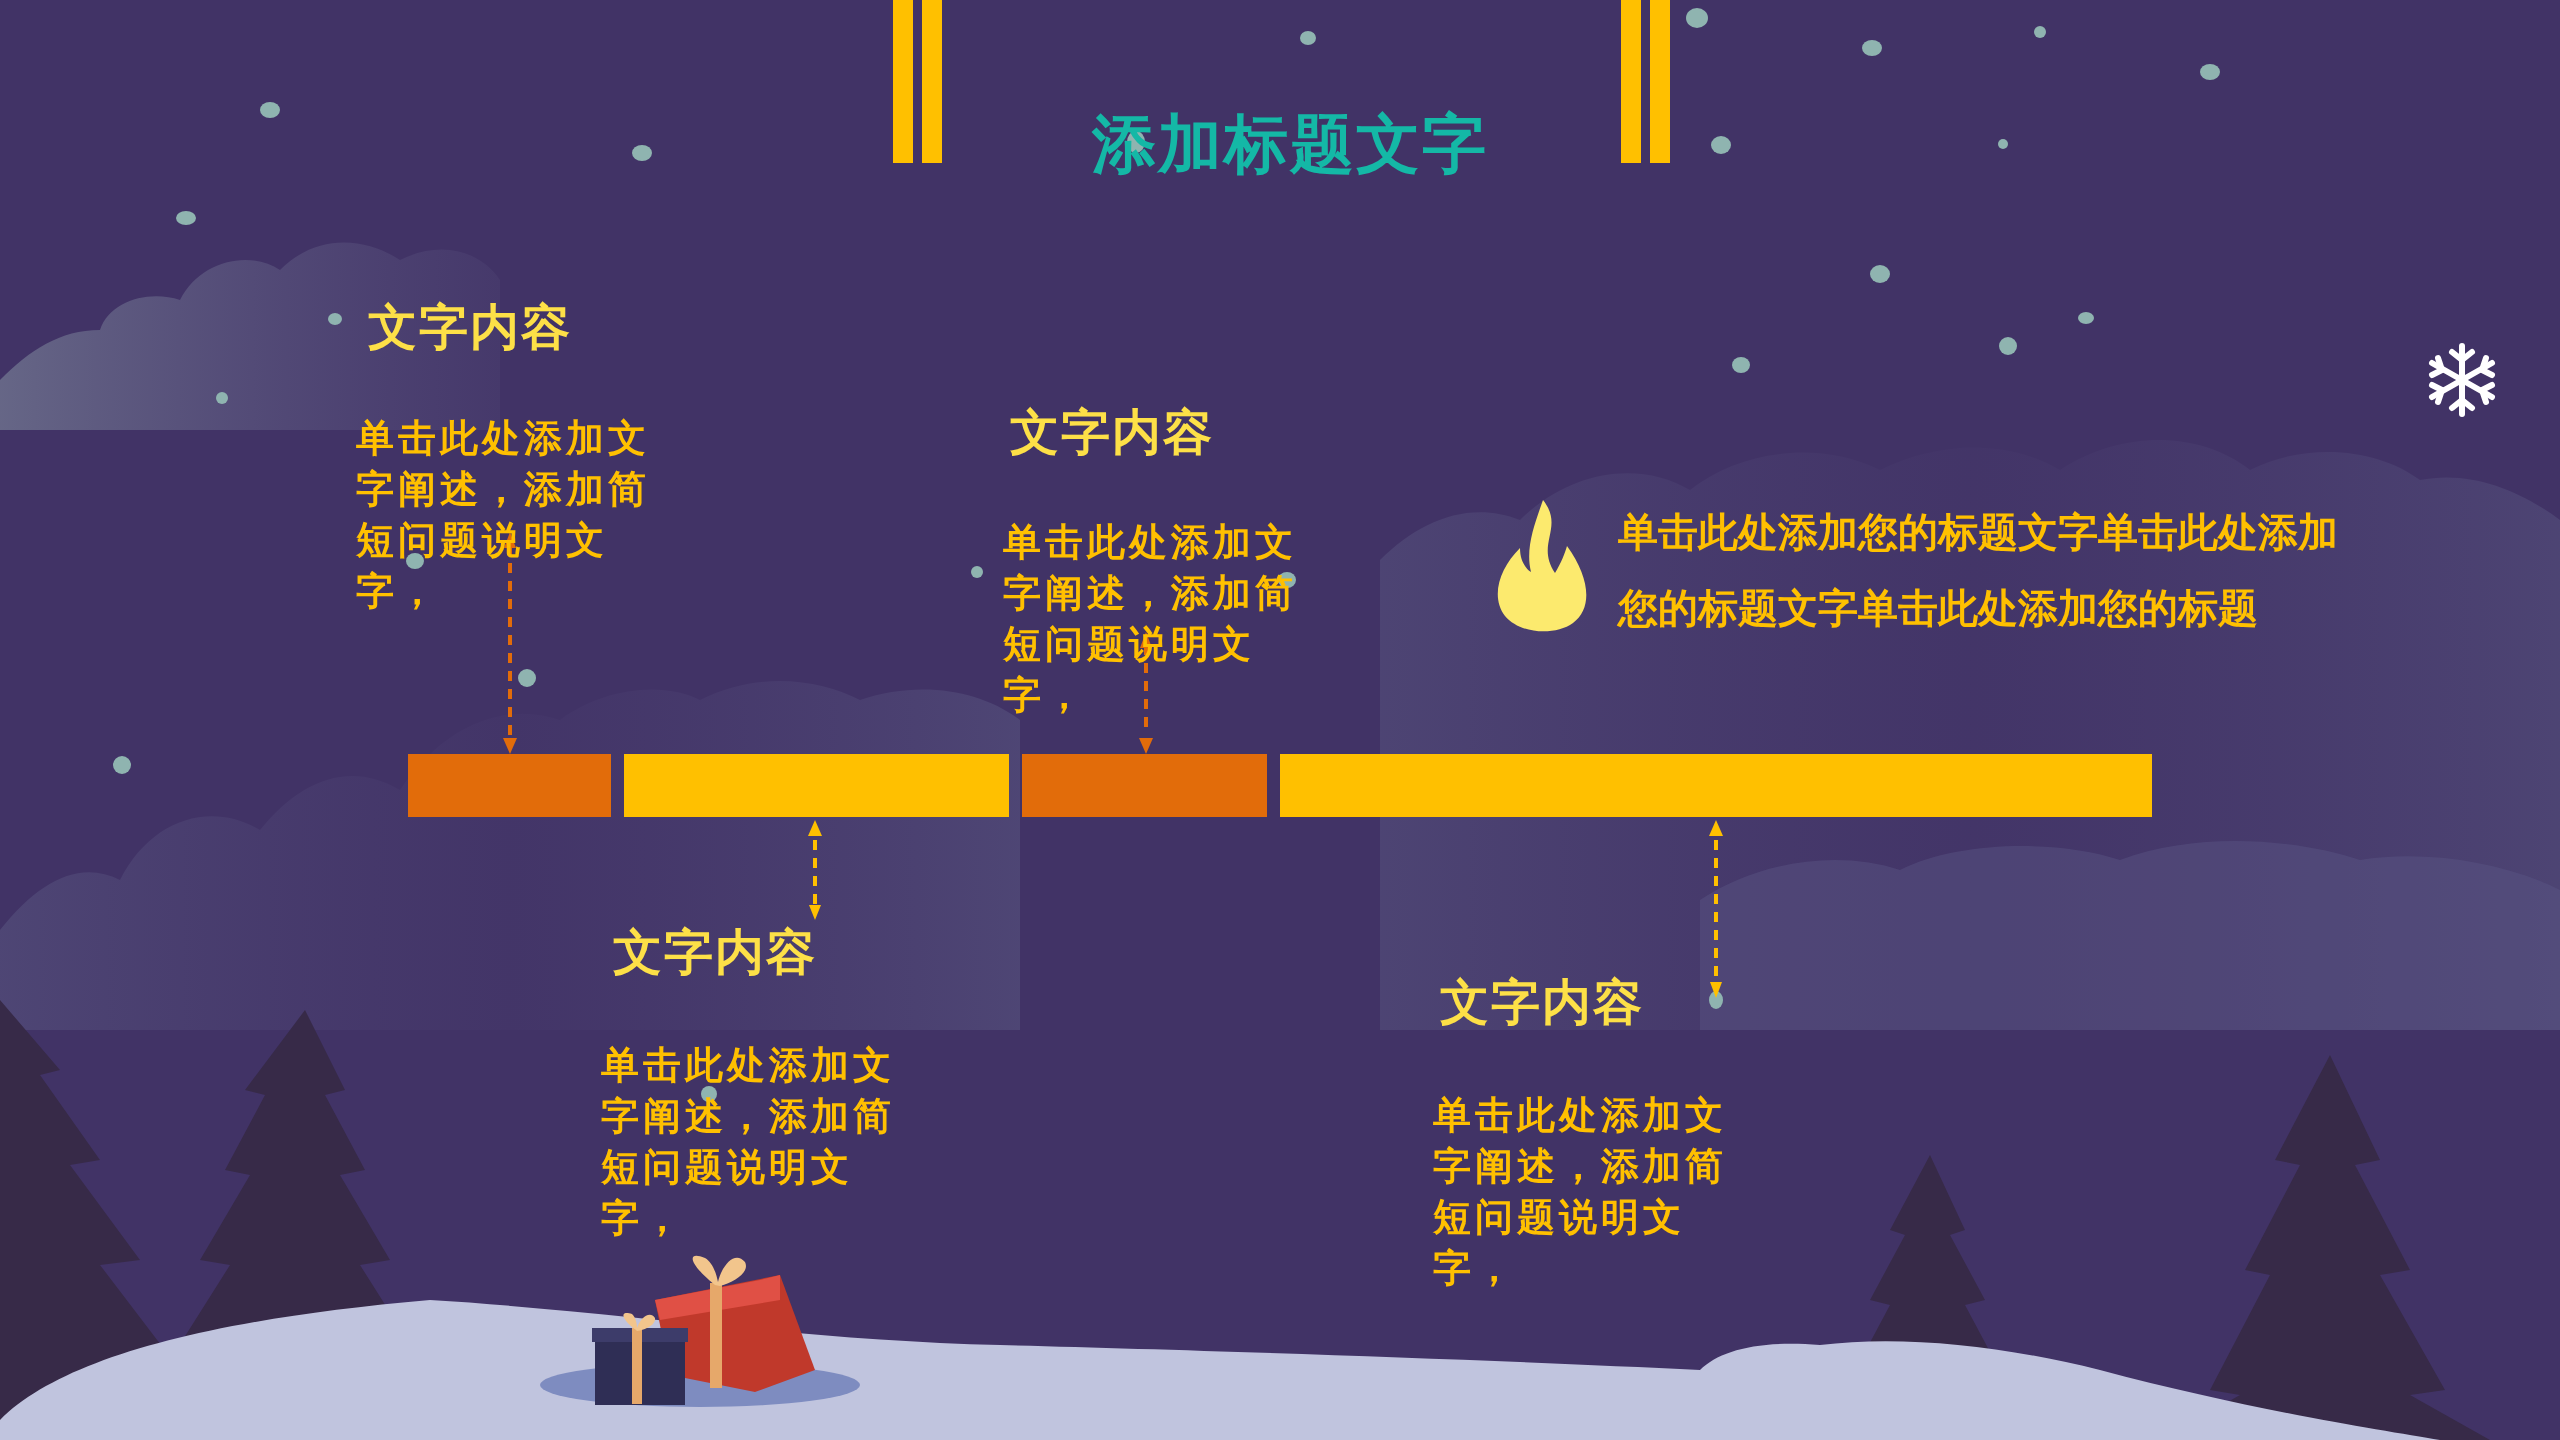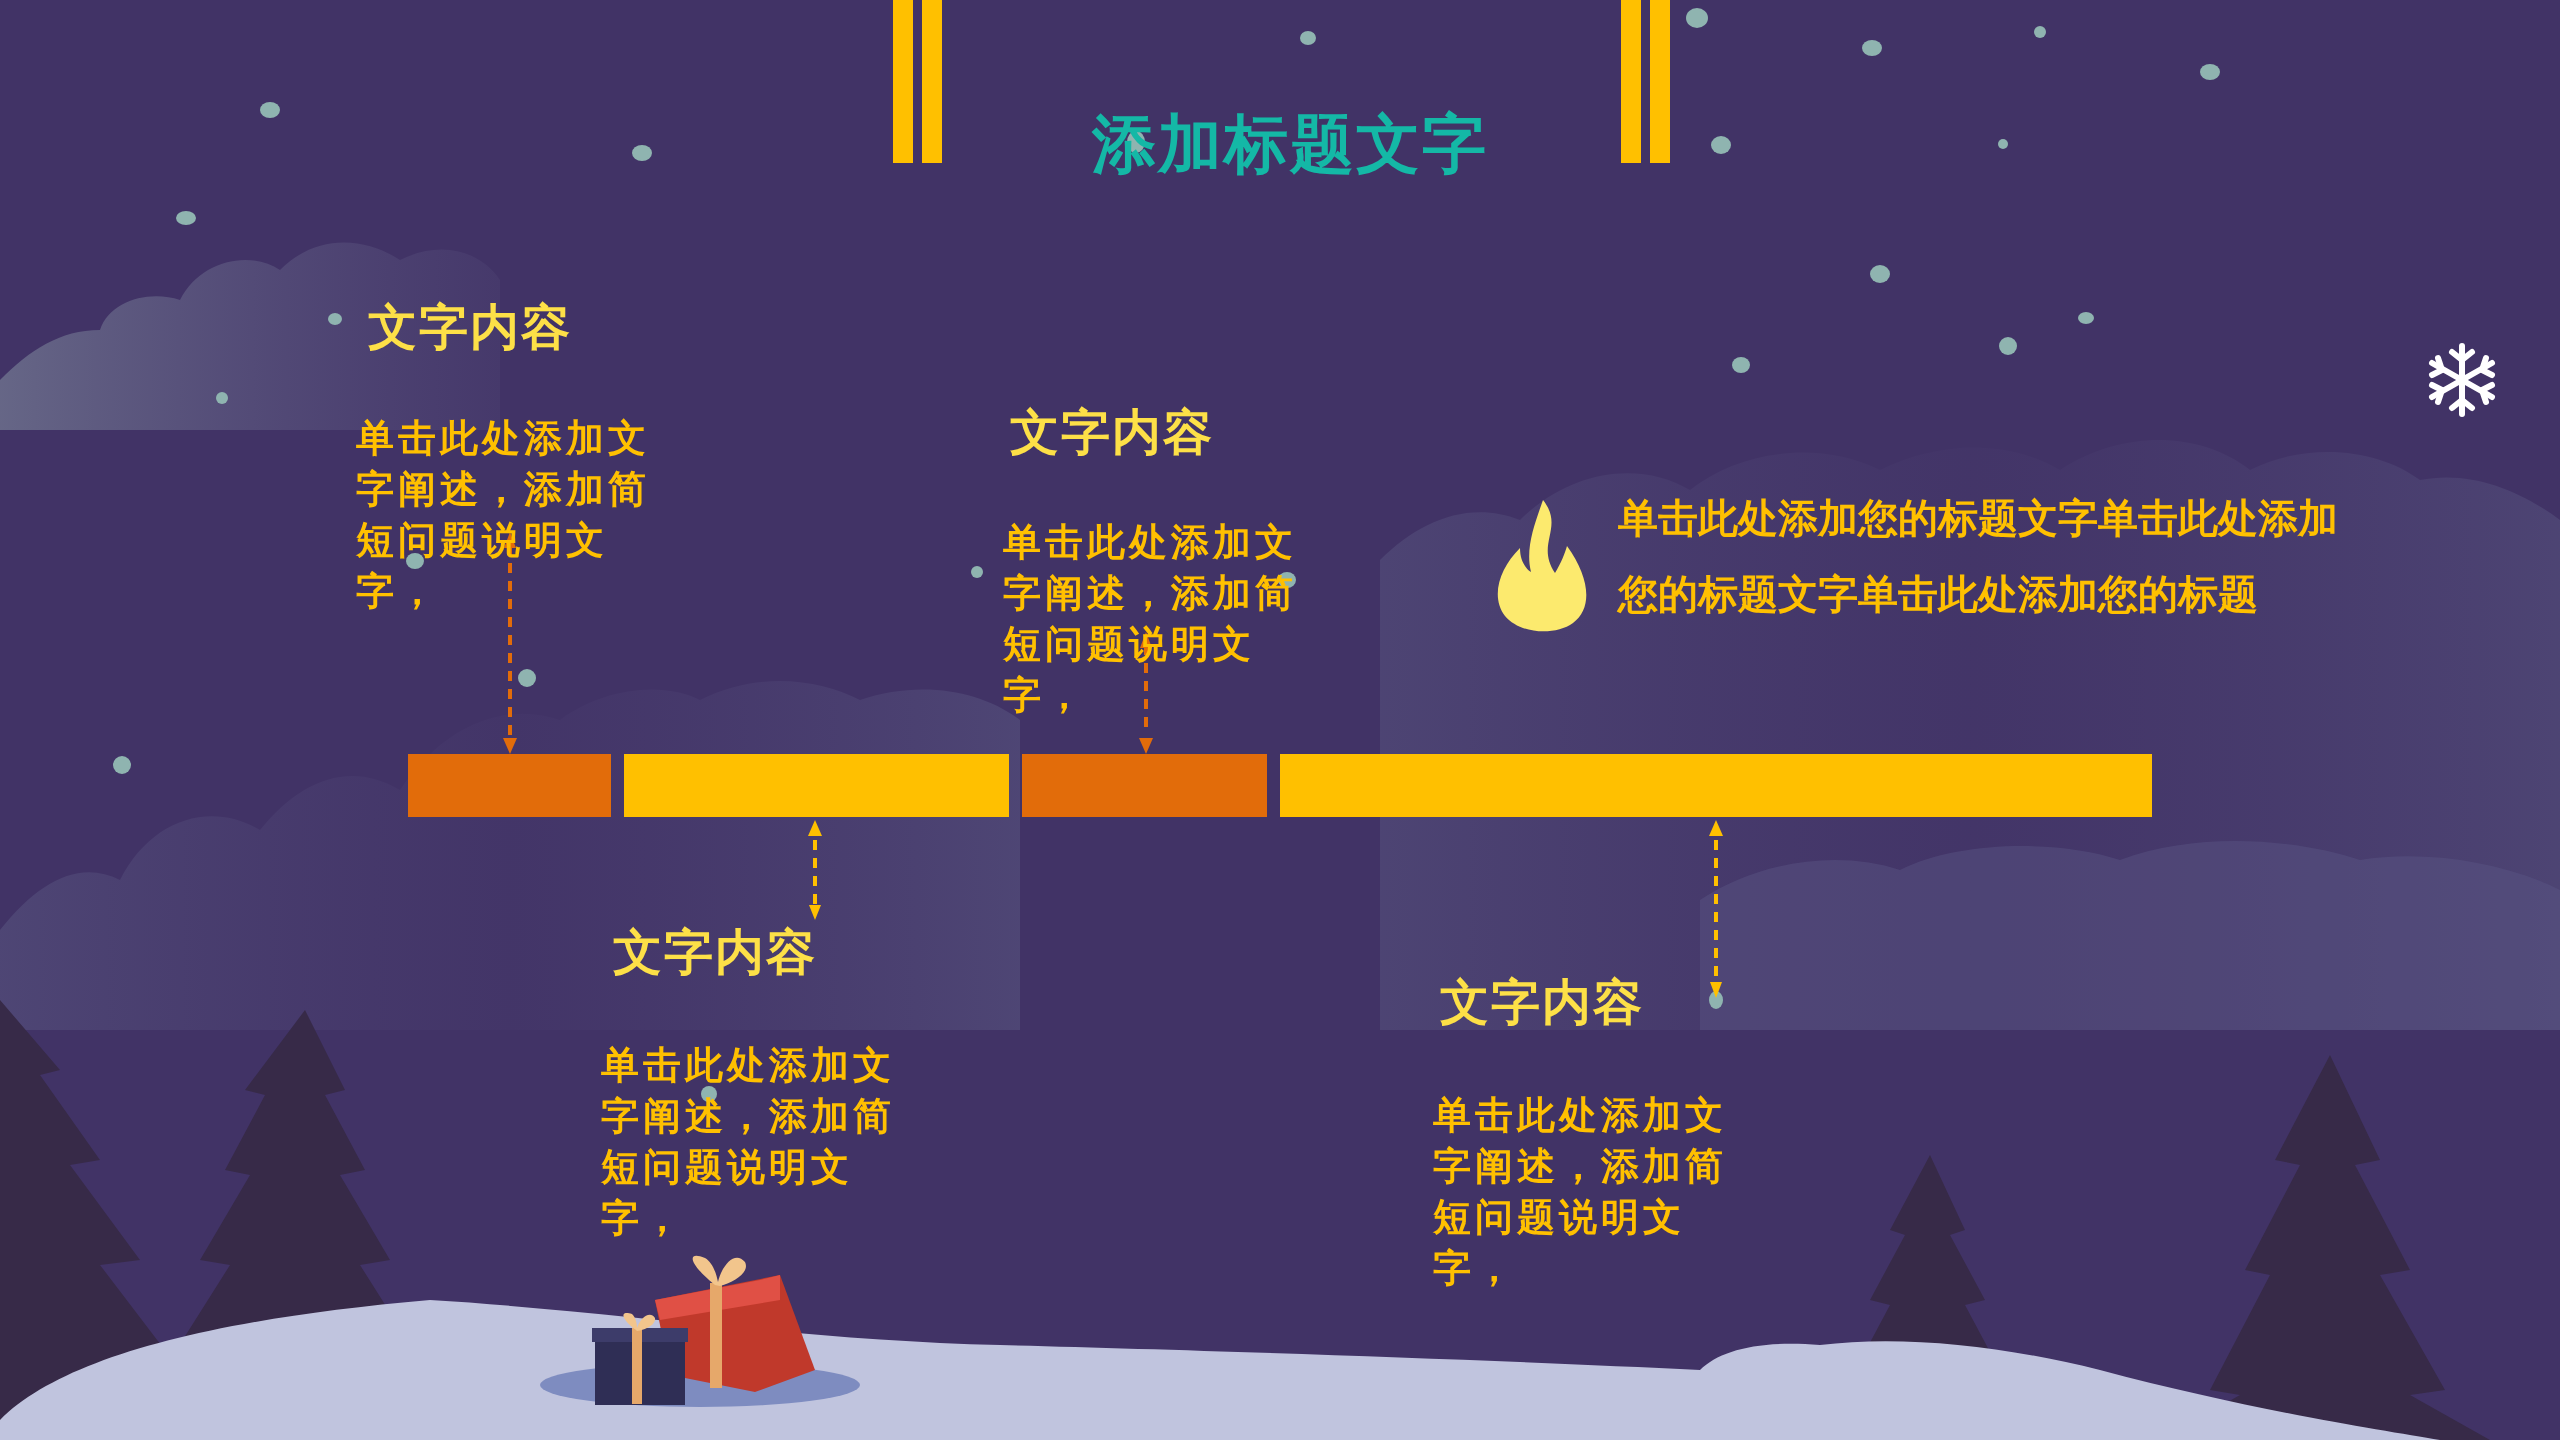--- a/index.html
+++ b/index.html
@@ -6,21 +6,21 @@
   body{width:2560px;height:1440px;overflow:hidden;background:#413366;position:relative;font-family:"DejaVu Sans","Liberation Sans",sans-serif;}
   .abs{position:absolute;}
   .bg-svg{position:absolute;left:0;top:0;width:2560px;height:1440px;}
   .title{position:absolute;left:1020px;top:80px;width:540px;text-align:center;color:#14b8a6;font-size:64px;font-weight:bold;letter-spacing:2px;margin-top:21px;}
   .vbar{position:absolute;top:0;width:20px;height:163px;background:#FFC000;}
   .card-title{position:absolute;color:#fde047;font-size:49px;font-weight:bold;letter-spacing:2px;white-space:nowrap;}
   .card-body{position:absolute;color:#FFC000;font-size:38px;font-weight:bold;line-height:51px;letter-spacing:4px;width:330px;margin-top:45px;}
   .seg{position:absolute;top:754px;height:63px;}
   .seg.orange{background:#E26C0A;}
   .seg.yellow{background:#FFC000;}
-  .note{position:absolute;left:1618px;top:480px;color:#FFC000;font-size:40px;font-weight:bold;line-height:76px;width:730px;}
+  .note{position:absolute;left:1618px;top:494px;color:#FFC000;font-size:40px;font-weight:bold;line-height:76px;width:730px;}
 </style>
 </head>
 <body>
 
 <svg class="bg-svg" viewBox="0 0 2560 1440" xmlns="http://www.w3.org/2000/svg">
   <defs>
     <linearGradient id="cloudL" x1="0" x2="1" y1="0" y2="0">
       <stop offset="0" stop-color="#6a6c8a" stop-opacity="0.9"></stop>
       <stop offset="1" stop-color="#5a5280" stop-opacity="0.2"></stop>
     </linearGradient>

